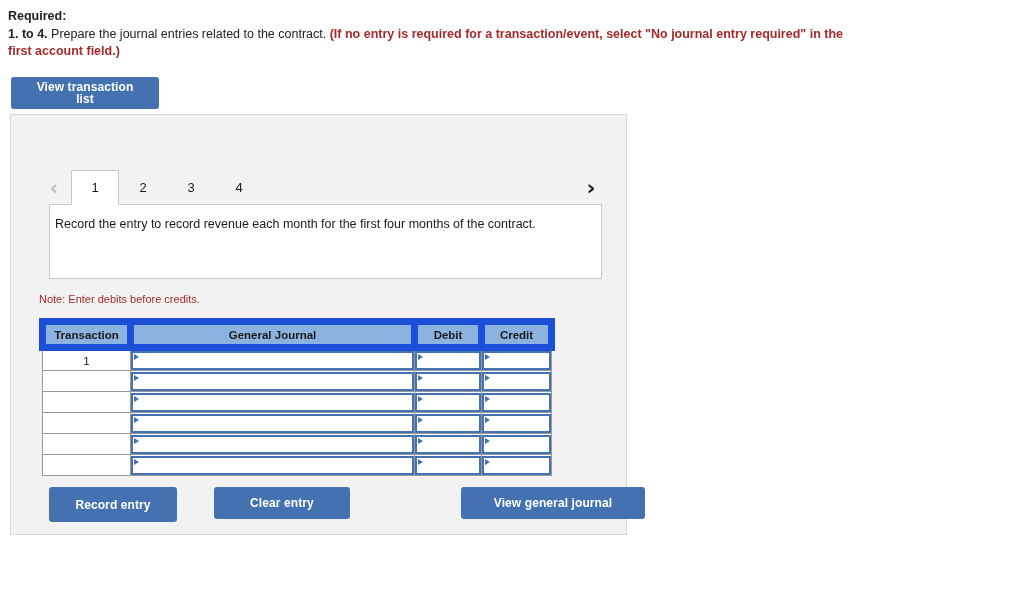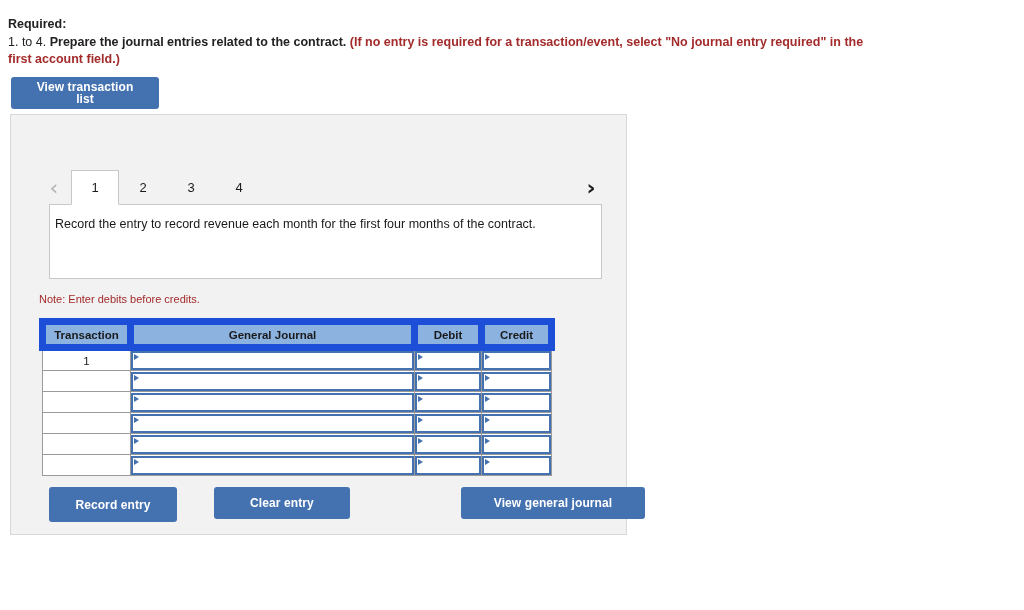--- a/index.html
+++ b/index.html
@@ -13,40 +13,40 @@
     font-family: "Liberation Sans", sans-serif;
     color: #222222;
     overflow: hidden;
     position: relative;
   }
 
   
   .instructions {
     position: absolute;
     left: 8px;
-    top: 16px;
+    top: 8px;
     width: 862px;
     font-size: 12.5px;
     line-height: 17px;
   }
   .req-label {
     font-weight: bold;
     font-size: 12.5px;
     display: block;
     margin-bottom: 1px;
   }
   .req-body {
     font-size: 12.5px;
   }
   .req-num {
+    font-weight: bold;
+    text-align: center;
+  }
+  .req-plain {
     font-weight: normal;
-    text-align: center;
-  }
-  .req-plain {
-    font-weight: bold;
   }
   .req-red {
     color: #a32b2b;
     font-weight: bold;
   }
 
   
   .btn {
     background: #4472b0;
     color: #ffffff;

